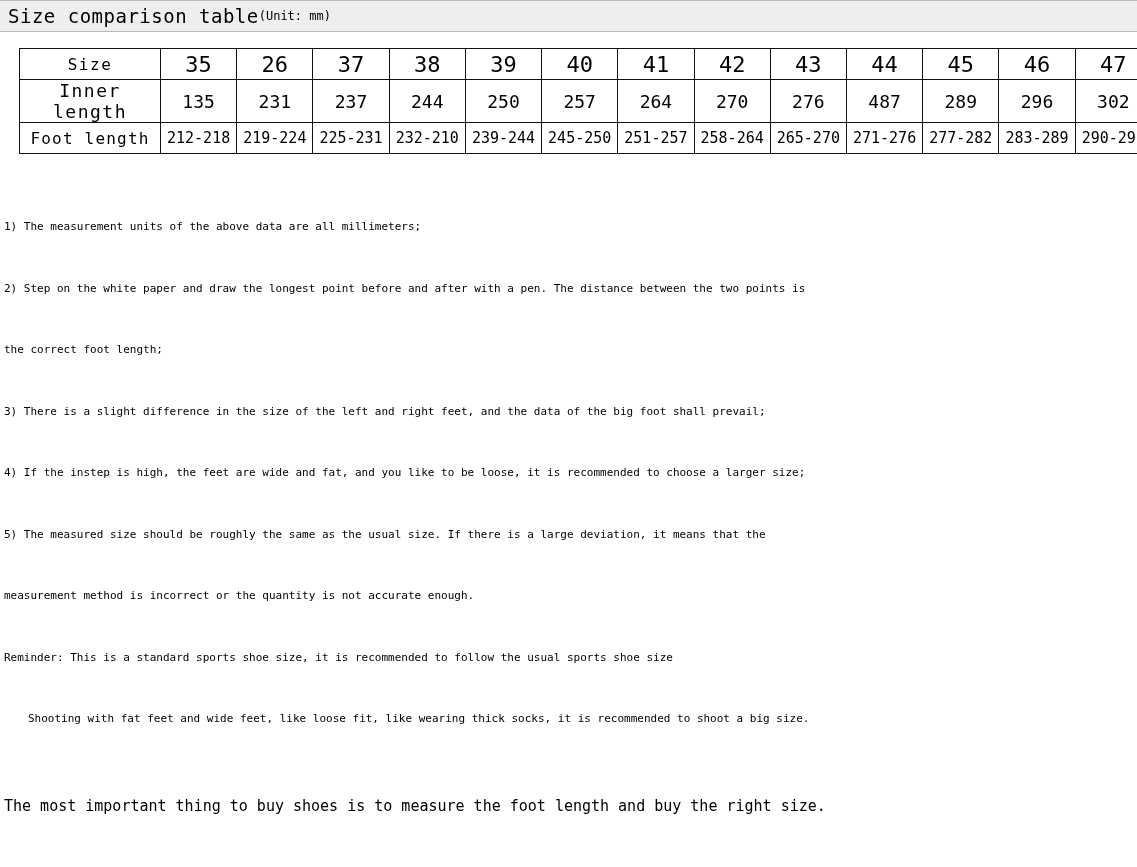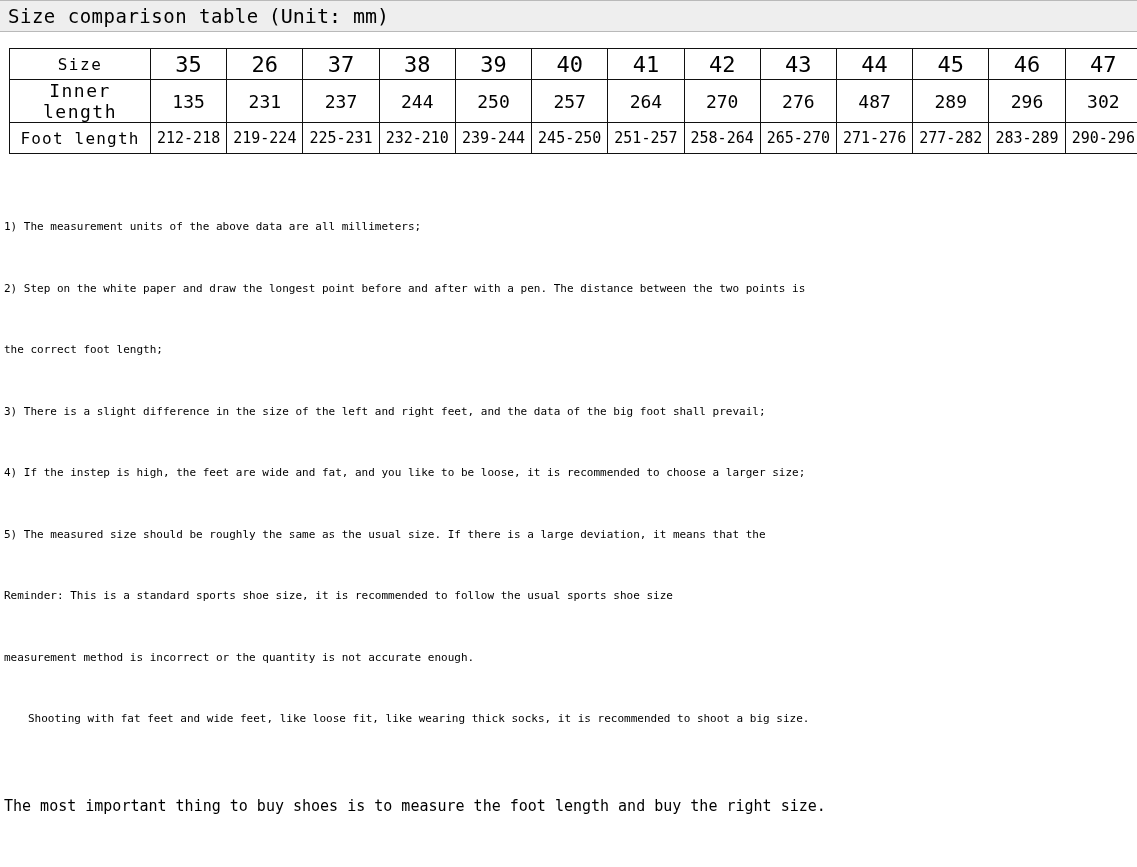--- a/index.html
+++ b/index.html
@@ -32,29 +32,28 @@
     border-bottom: 1px solid #b9b9b9;
     display: flex;
     align-items: center;
     padding-left: 8px;
   }
   .header-title {
     font-size: 19px;
     letter-spacing: 0.5px;
   }
   .header-unit {
-    font-size: 20px;
-    margin-left: 10px;
+    font-size: 12px;
     padding-bottom: 1px;
   }
 
   
   .table-wrap {
     margin: 16px 0 0 0;
-    padding: 0 8px;
+    padding: 0 18px;
     border-radius: 8px;
   }
   table.size-table {
     border-collapse: collapse;
     width: 1133px;
     margin-left: 1px;
     table-layout: fixed;
   }
   table.size-table td {
     border: 1px solid #111111;
@@ -154,20 +153,20 @@
       </table>
   </div>
 
   <div class="notes">
     <div class="note-line">1) The measurement units of the above data are all millimeters;</div>
     <div class="note-line">2) Step on the white paper and draw the longest point before and after with a pen. The distance between the two points is</div>
     <div class="note-line">the correct foot length;</div>
     <div class="note-line">3) There is a slight difference in the size of the left and right feet, and the data of the big foot shall prevail;</div>
     <div class="note-line">4) If the instep is high, the feet are wide and fat, and you like to be loose, it is recommended to choose a larger size;</div>
     <div class="note-line">5) The measured size should be roughly the same as the usual size. If there is a large deviation, it means that the</div>
+    <div class="note-line">measurement method is incorrect or the quantity is not accurate enough.</div>
     <div class="note-line">Reminder: This is a standard sports shoe size, it is recommended to follow the usual sports shoe size</div>
-    <div class="note-line">measurement method is incorrect or the quantity is not accurate enough.</div>
     <div class="note-line note-indent">Shooting with fat feet and wide feet, like loose fit, like wearing thick socks, it is recommended to shoot a big size.</div>
   </div>
 
   <div class="lead-line">The most important thing to buy shoes is to measure the foot length and buy the right size.</div>
 
 </div>
 
 </body></html>

